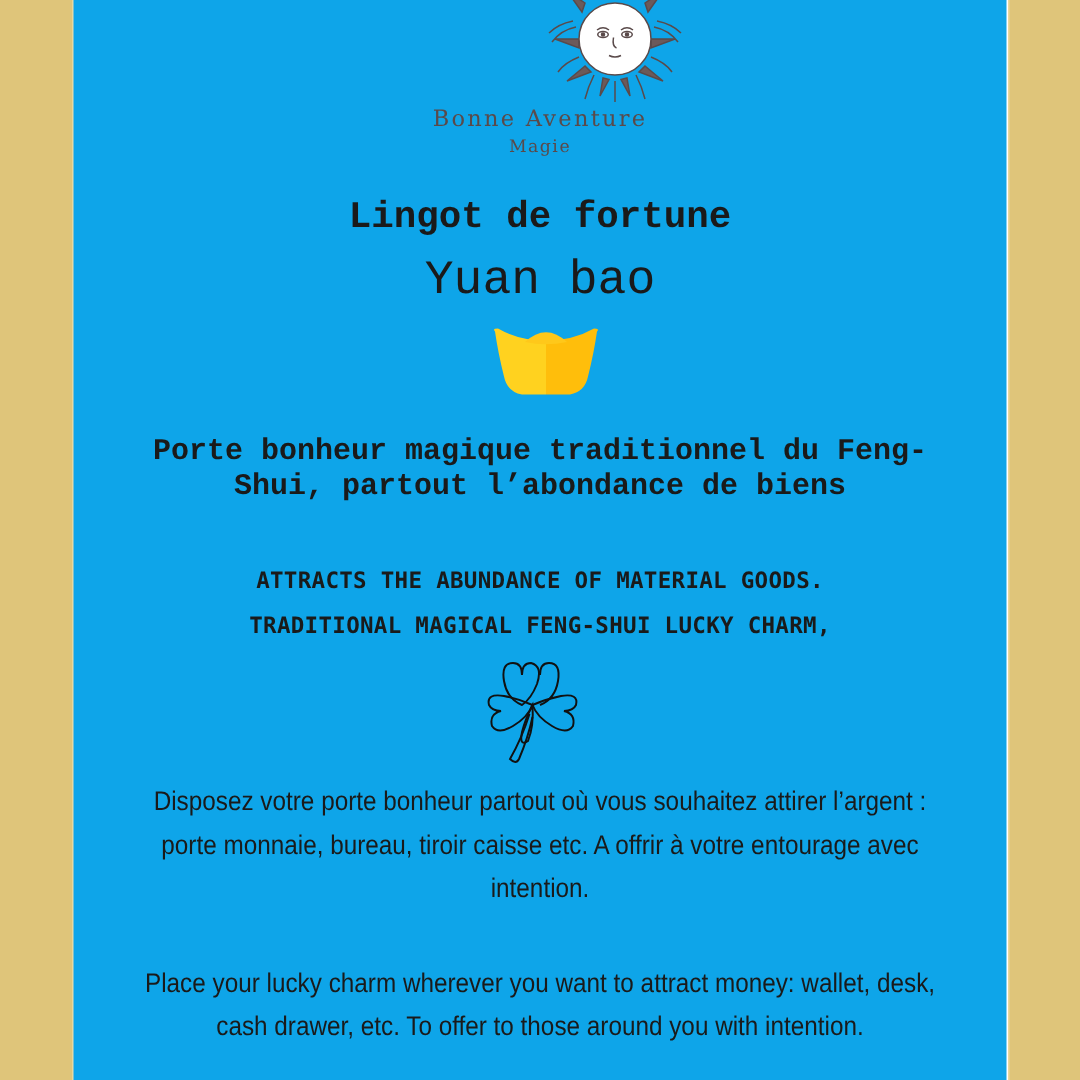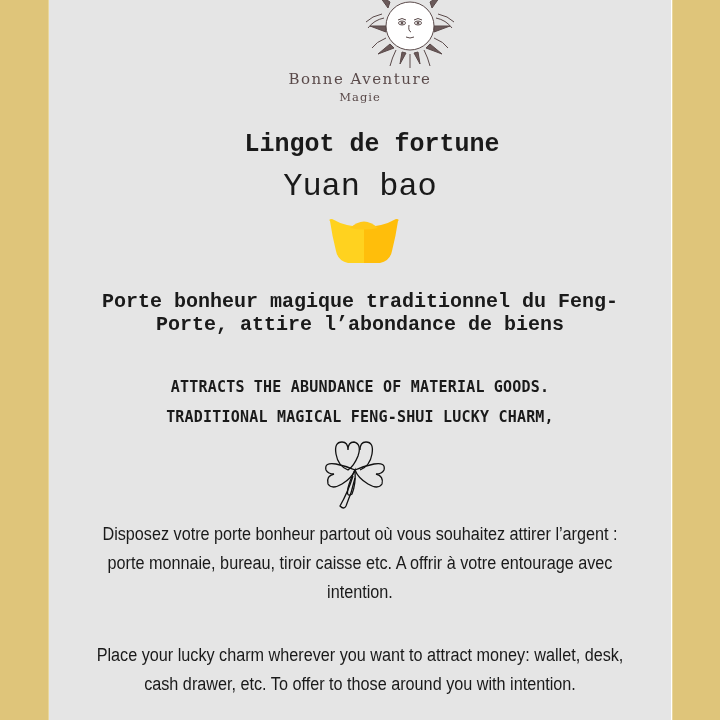--- a/index.html
+++ b/index.html
@@ -5,37 +5,37 @@
   html, body { margin: 0; padding: 0; }
   body {
     width: 720px; height: 720px; overflow: hidden;
     background: #ffffff; position: relative;
   }
   .side { position: absolute; top: 0; width: 48px; height: 720px; background: #DFC57A; }
   .side.left { left: 0; border-right: 1px solid #e9d79c; }
   .side.right { left: 672px; border-left: 1px solid #e9d79c; }
   .panel {
     position: absolute; left: 49px; top: 0; width: 622px; height: 720px;
-    background: #e5e5e5; text-align: center; color: #111;
+    background: #0ea5e9; text-align: center; color: #111;
   }
   .sun { position: absolute; left: 311px; top: -8px; width: 100px; height: 80px; }
   .brand {
     position: absolute; left: 0; width: 100%; top: 70px;
     font-family: "DejaVu Serif", serif; color: #5a4a4a;
     font-size: 15px; letter-spacing: 1.5px;
   }
   .brand-sub {
     position: absolute; left: 0; width: 100%; top: 90px;
     font-family: "DejaVu Serif", serif; color: #5a4a4a;
     font-size: 11.5px; letter-spacing: 1px;
   }
   .title {
     position: absolute; left: 0; width: 100%; top: 130px;
     font-family: "Liberation Mono", monospace; font-weight: bold;
-    font-size: 25px; color: #1a1a1a; padding-left: 12px;
+    font-size: 25px; color: #1a1a1a;
   }
   .subtitle {
     position: absolute; left: 0; width: 100%; top: 168px;
     font-family: "Liberation Mono", monospace; font-size: 32px; color: #1a1a1a;
   }
   .ingot { position: absolute; left: 277px; top: 215px; width: 76px; height: 50px; }
   .desc-fr {
     position: absolute; left: 12px; width: 598px; top: 290px;
     font-family: "Liberation Mono", monospace; font-weight: bold;
     font-size: 20px; line-height: 23px; color: #1a1a1a;
@@ -105,21 +105,21 @@
 
   <svg class="ingot" viewBox="0 0 76 50">
     <path d="M26 14 Q38 2 50 14 Z" fill="#FFBE0B"></path>
     <path d="M4 6 Q2 4 6 4 Q20 12 38 12 L38 48 L22 48 Q12 46 10 36 Q6 20 4 6 Z" fill="#FFD21F"></path>
     <path d="M72 6 Q74 4 70 4 Q56 12 38 12 L38 48 L54 48 Q64 46 66 36 Q70 20 72 6 Z" fill="#FFBE0B"></path>
     <path d="M24 13 Q38 0 52 13 Q38 16 24 13 Z" fill="#FFC81A"></path>
   </svg>
 
   <div class="desc-fr">
     <div>Porte bonheur magique traditionnel du Feng-</div>
-    <div>Porte, attire l’abondance de biens</div>
+    <div>Shui, partout l’abondance de biens</div>
   </div>
 
   <div class="desc-en">
     <div>ATTRACTS THE ABUNDANCE OF MATERIAL GOODS.</div>
     <div>TRADITIONAL MAGICAL FENG-SHUI LUCKY CHARM,</div>
   </div>
 
   <svg class="clover" viewBox="0 0 66 76">
     <g fill="none" stroke="#111" stroke-width="1.3">
       <path d="M32 34 Q22 30 20 18 Q18 6 26 6 Q32 6 32 14 Q32 6 38 6 Q46 8 42 20 Q38 30 32 34 Z" transform="translate(-6 0)"></path>

